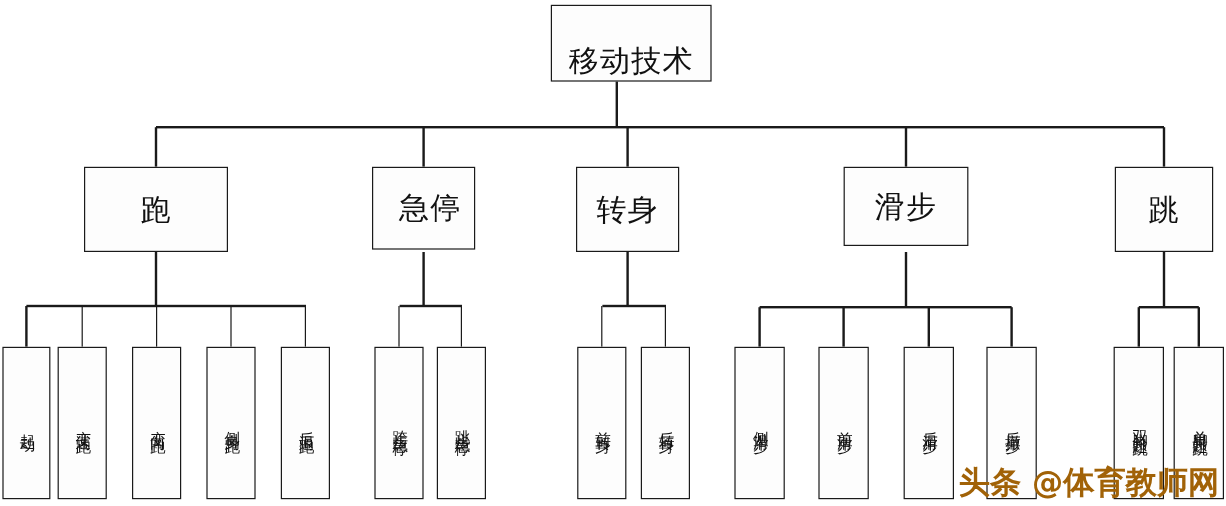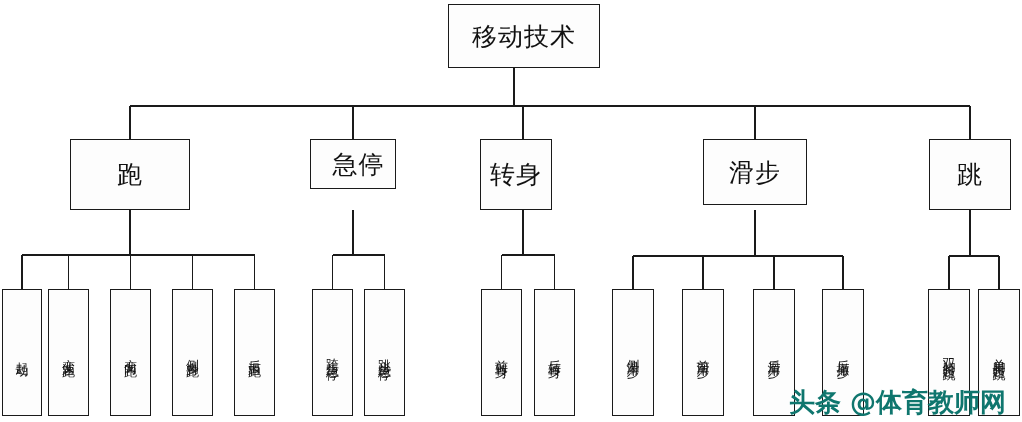--- a/index.html
+++ b/index.html
@@ -37,36 +37,36 @@
     display:block;
   }
   .edge{
     position:absolute;
     background:#1a1a1a;
   }
   .edge.v{width:1.4px;}
   .edge.h{height:1.4px;}
   #watermark{
     position:absolute;
-    right:16px;
+    right:6px;
     bottom:2px;
     font-size:26px;
     font-weight:bold;
-    color:#0f766e;
+    color:#a16207;
     white-space:nowrap;
     letter-spacing:0px;
     font-family:"DejaVu Sans","Liberation Sans",sans-serif;
   }
   #watermark .wm-at{font-weight:bold;}
 </style>
 </head>
 <body>
 
 <div id="canvas">
-    <div class="node root" style="left: 448px; top: 4px; width: 152px; height: 64px;">
+    <div class="node root" style="left: 459px; top: 4px; width: 134px; height: 64px; align-items: flex-end;">
       <span>移动技术</span>
     </div>
     <div class="edge v" style="left: 513.3px; top: 68px; height: 38px;"></div>
     <div class="edge h" style="left: 130px; top: 105.3px; width: 840px;"></div>
     <div class="edge v" style="left: 129.3px; top: 106px; height: 33px;"></div>
     <div class="node mid" style="left: 70px; top: 139px; width: 120px; height: 71px;">
       <span>跑</span>
     </div>
     <div class="edge v" style="left: 129.3px; top: 210px; height: 45px;"></div>
     <div class="edge h" style="left: 22px; top: 254.3px; width: 232.5px;"></div>
@@ -84,35 +84,35 @@
     </div>
     <div class="edge v" style="left: 191.8px; top: 255px; height: 34px;"></div>
     <div class="node leaf" style="left: 172px; top: 289px; width: 41px; height: 127px;">
       <span class="vtext">侧身跑</span>
     </div>
     <div class="edge v" style="left: 253.8px; top: 255px; height: 34px;"></div>
     <div class="node leaf" style="left: 234px; top: 289px; width: 41px; height: 127px;">
       <span class="vtext">后退跑</span>
     </div>
     <div class="edge v" style="left: 352.3px; top: 106px; height: 33px;"></div>
-    <div class="node mid" style="left: 310px; top: 139px; width: 86px; height: 50px; padding-left: 11px;">
+    <div class="node mid" style="left: 310px; top: 139px; width: 86px; height: 69px; padding-left: 11px;">
       <span>急停</span>
     </div>
     <div class="edge v" style="left: 352.3px; top: 210px; height: 45px;"></div>
     <div class="edge h" style="left: 332.5px; top: 254.3px; width: 52px;"></div>
     <div class="edge v" style="left: 331.8px; top: 255px; height: 34px;"></div>
     <div class="node leaf" style="left: 312px; top: 289px; width: 41px; height: 127px;">
       <span class="vtext">跨步急停</span>
     </div>
     <div class="edge v" style="left: 383.8px; top: 255px; height: 34px;"></div>
     <div class="node leaf" style="left: 364px; top: 289px; width: 41px; height: 127px;">
       <span class="vtext">跳步急停</span>
     </div>
     <div class="edge v" style="left: 522.3px; top: 106px; height: 33px;"></div>
-    <div class="node mid" style="left: 480px; top: 139px; width: 72px; height: 71px;">
+    <div class="node mid" style="left: 480px; top: 139px; width: 86px; height: 71px;">
       <span>转身</span>
     </div>
     <div class="edge v" style="left: 522.3px; top: 210px; height: 45px;"></div>
     <div class="edge h" style="left: 501.5px; top: 254.3px; width: 53px;"></div>
     <div class="edge v" style="left: 500.8px; top: 255px; height: 34px;"></div>
     <div class="node leaf" style="left: 481px; top: 289px; width: 41px; height: 127px;">
       <span class="vtext">前转身</span>
     </div>
     <div class="edge v" style="left: 553.8px; top: 255px; height: 34px;"></div>
     <div class="node leaf" style="left: 534px; top: 289px; width: 41px; height: 127px;">

